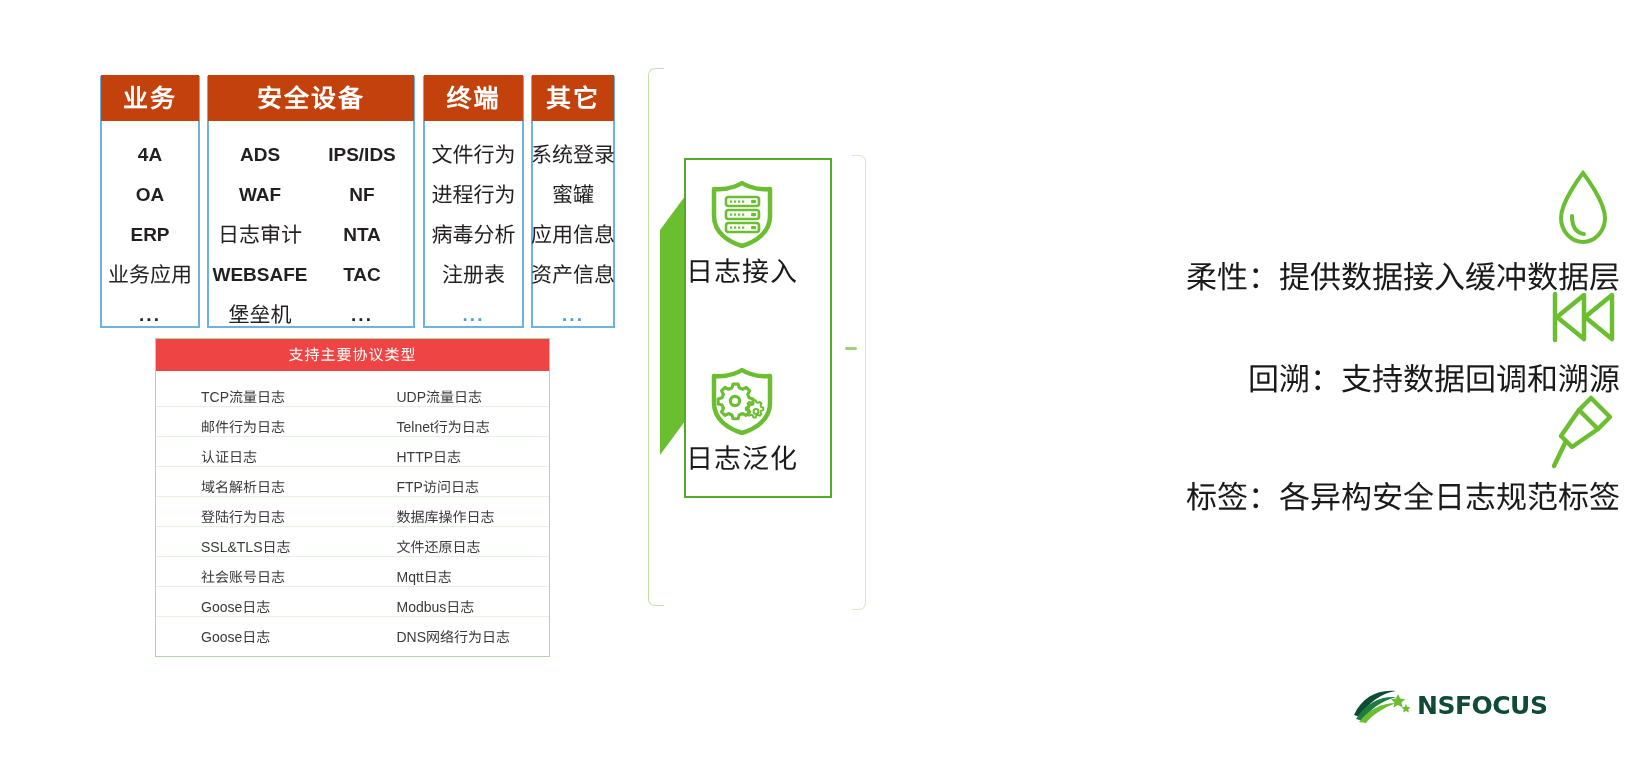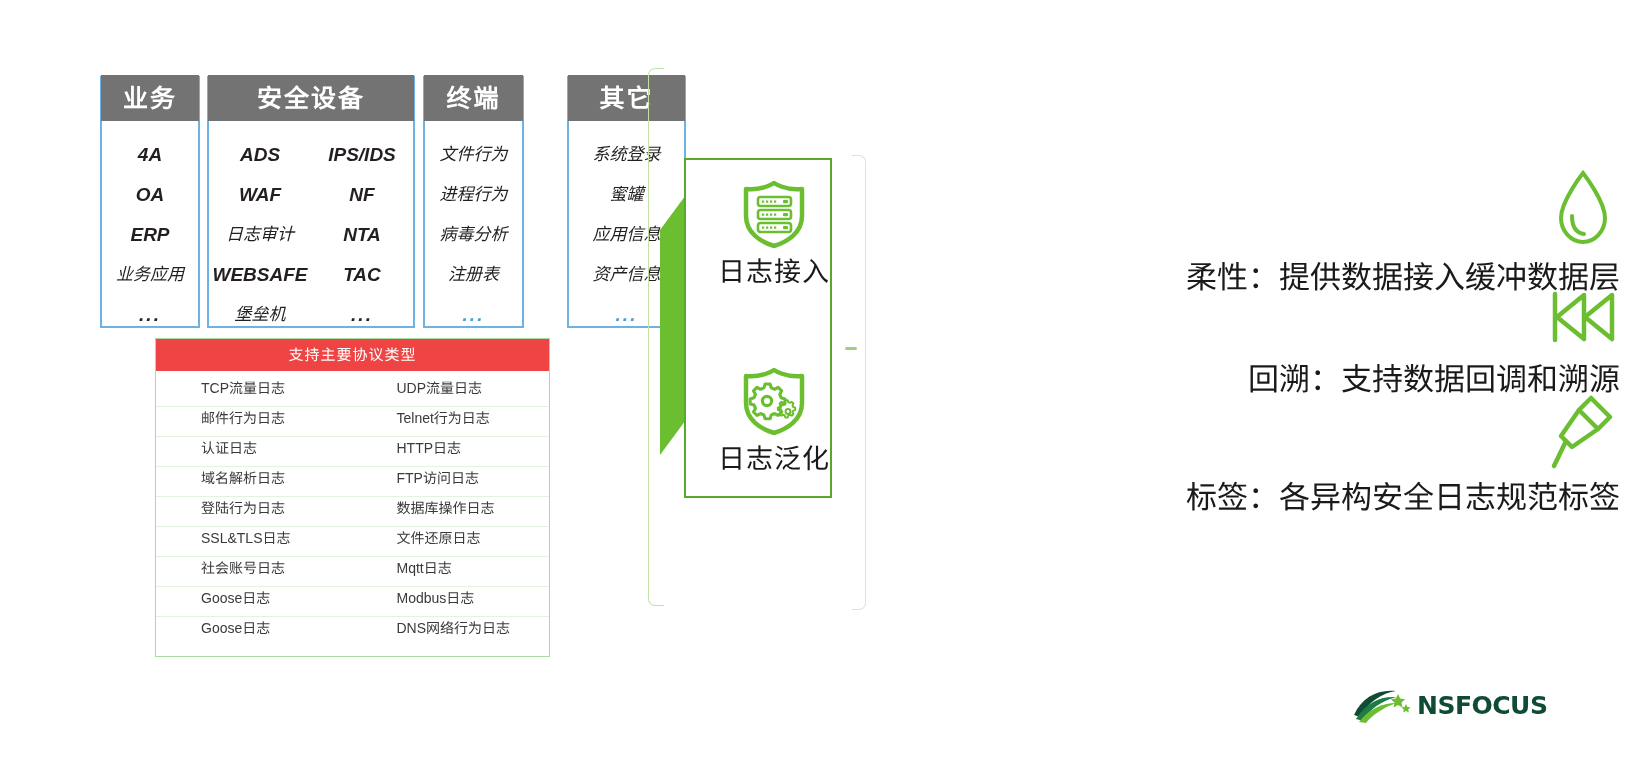--- a/index.html
+++ b/index.html
@@ -24,70 +24,69 @@
   
   .src-col {
     position: absolute;
     box-sizing: border-box;
     border: 2px solid #6cb3e4;
     border-top: none;
     background: #ffffff;
   }
   .src-head {
     box-sizing: border-box;
-    background: #737373;
+    background: #c2410c;
     color: #ffffff;
     font-weight: bold;
     font-size: 25px;
     letter-spacing: 2px;
     text-align: center;
     height: 46px;
     line-height: 46px;
     margin: -1px -1px 0 -1px;
   }
   .src-body {
     box-sizing: border-box;
     padding: 14px 0 10px 0;
     display: flex;
     flex-direction: row;
     justify-content: center;
-    font-style: italic;
   }
   .src-sub {
     display: flex;
     flex-direction: column;
     align-items: center;
     flex: 1 1 0;
   }
   .src-item {
     font-size: 19px;
     line-height: 40px;
     font-weight: bold;
     color: #231f20;
     text-align: center;
     white-space: nowrap;
   }
   .src-item.cjk {
     font-weight: normal;
-    font-size: 17px;
+    font-size: 21px;
   }
   .src-item.dots {
     color: #231f20;
     font-size: 19px;
     letter-spacing: 2px;
   }
   .src-item.dots-blue {
     color: #4a9fd4;
   }
 
   
   #col-biz      { left: 100px; top: 76px;  width: 100px; height: 252px; }
   #col-sec      { left: 207px; top: 76px;  width: 208px; height: 252px; }
   #col-term     { left: 423px; top: 76px;  width: 101px; height: 252px; }
-  #col-other    { left: 531px; top: 76px;  width: 119px; height: 252px; margin-left: 36px; }
+  #col-other    { left: 531px; top: 76px;  width: 84px; height: 252px; }
 
   
   #proto-panel {
     position: absolute;
     left: 155px;
     top: 338px;
     width: 395px;
     height: 319px;
     box-sizing: border-box;
     border: 1px solid #a9dba0;
@@ -104,21 +103,21 @@
   }
   #proto-table {
     display: block;
     padding: 6px 0 0 0;
   }
   .proto-row {
     display: flex;
     flex-direction: row;
     border-bottom: 1px solid #e4f2de;
     height: 29px;
-    align-items: flex-start;
+    align-items: flex-end;
   }
   .proto-row:last-child { border-bottom: none; }
   .proto-cell {
     flex: 1 1 50%;
     font-size: 14px;
     color: #3a3a3a;
     padding-left: 45px;
     box-sizing: border-box;
     white-space: nowrap;
   }
@@ -151,21 +150,21 @@
     position: absolute;
     left: 684px;
     top: 158px;
     width: 148px;
     height: 340px;
     box-sizing: border-box;
     border: 2px solid #57a92b;
     background: #ffffff;
     display: flex;
     flex-direction: column;
-    align-items: flex-end;
+    align-items: flex-start;
     justify-content: space-around;
     padding: 1px 0;
     gap: 41px;
   }
   .proc-cell {
     display: flex;
     flex-direction: column;
     align-items: center;
   }
   .proc-icon {

